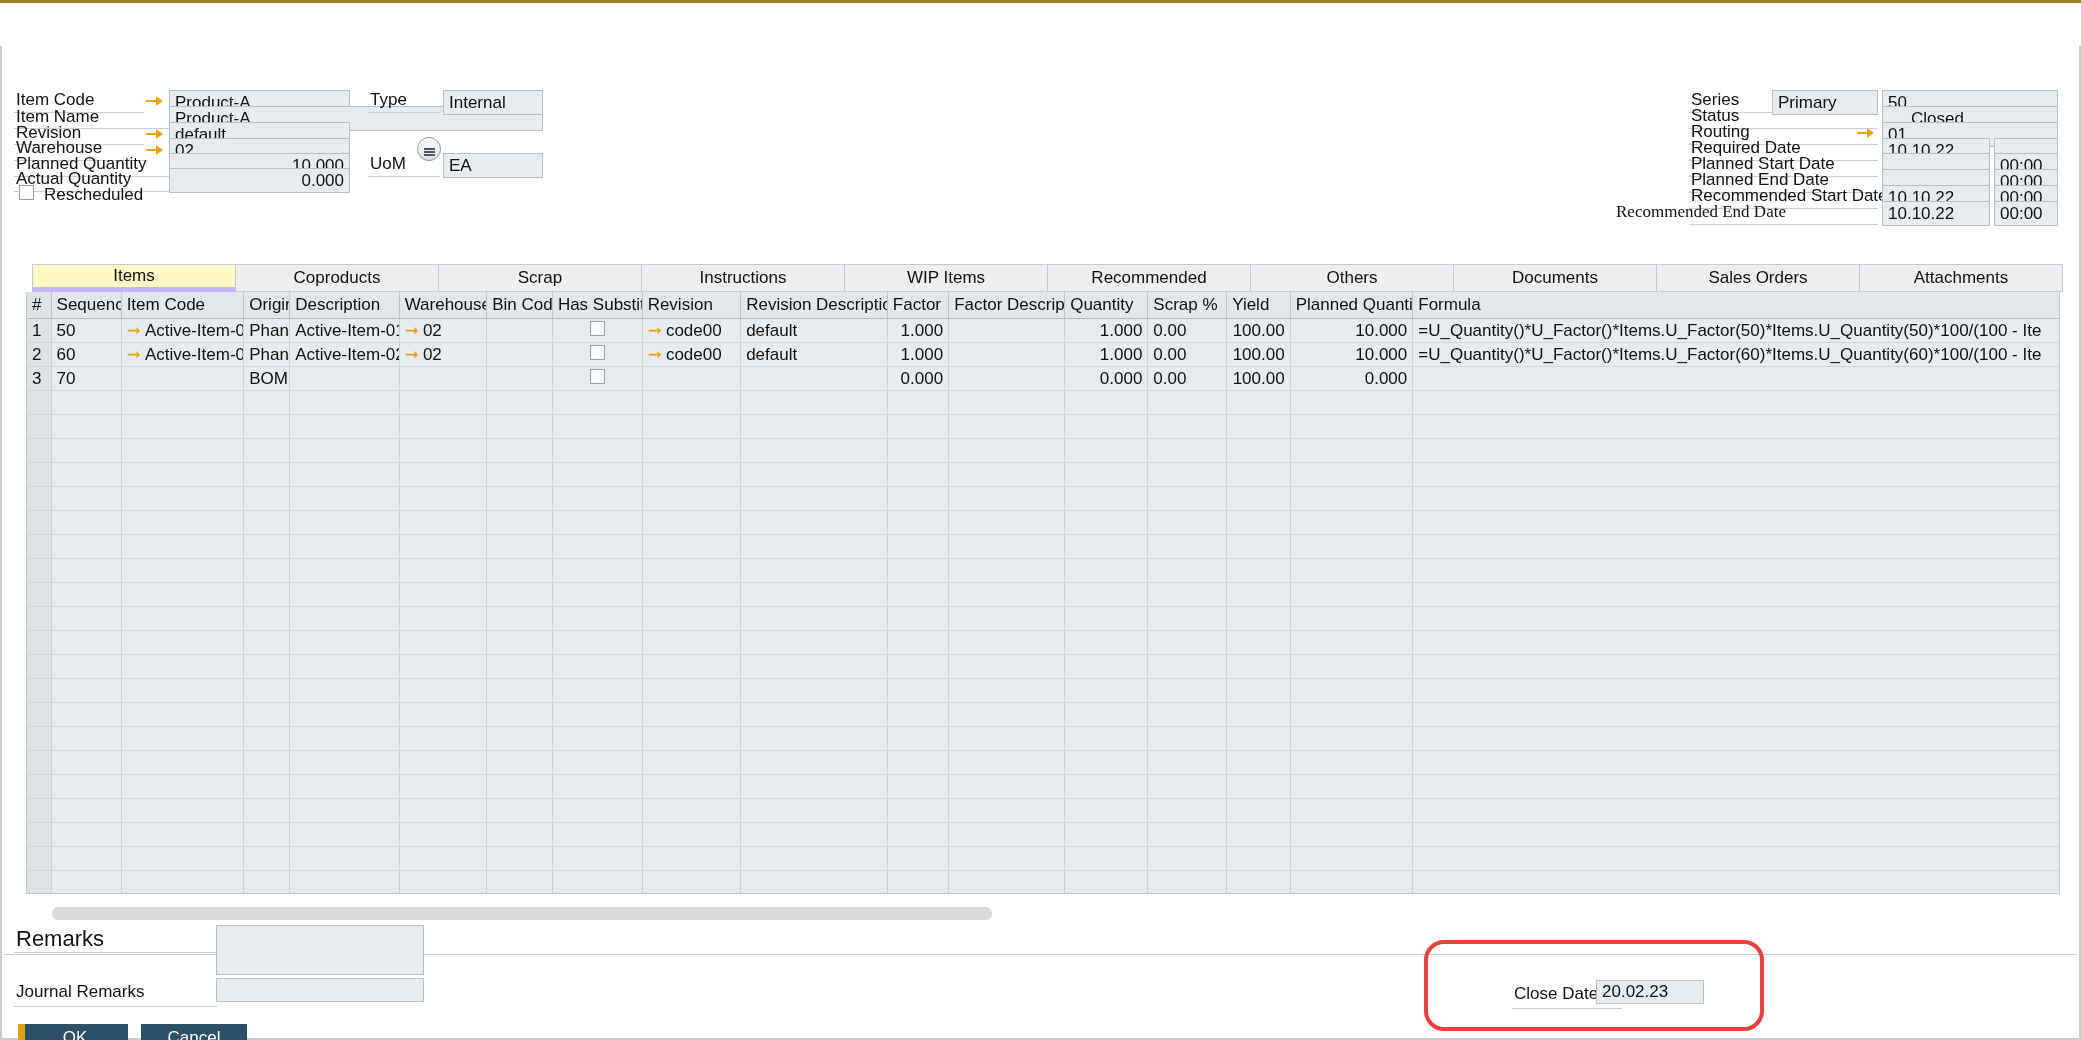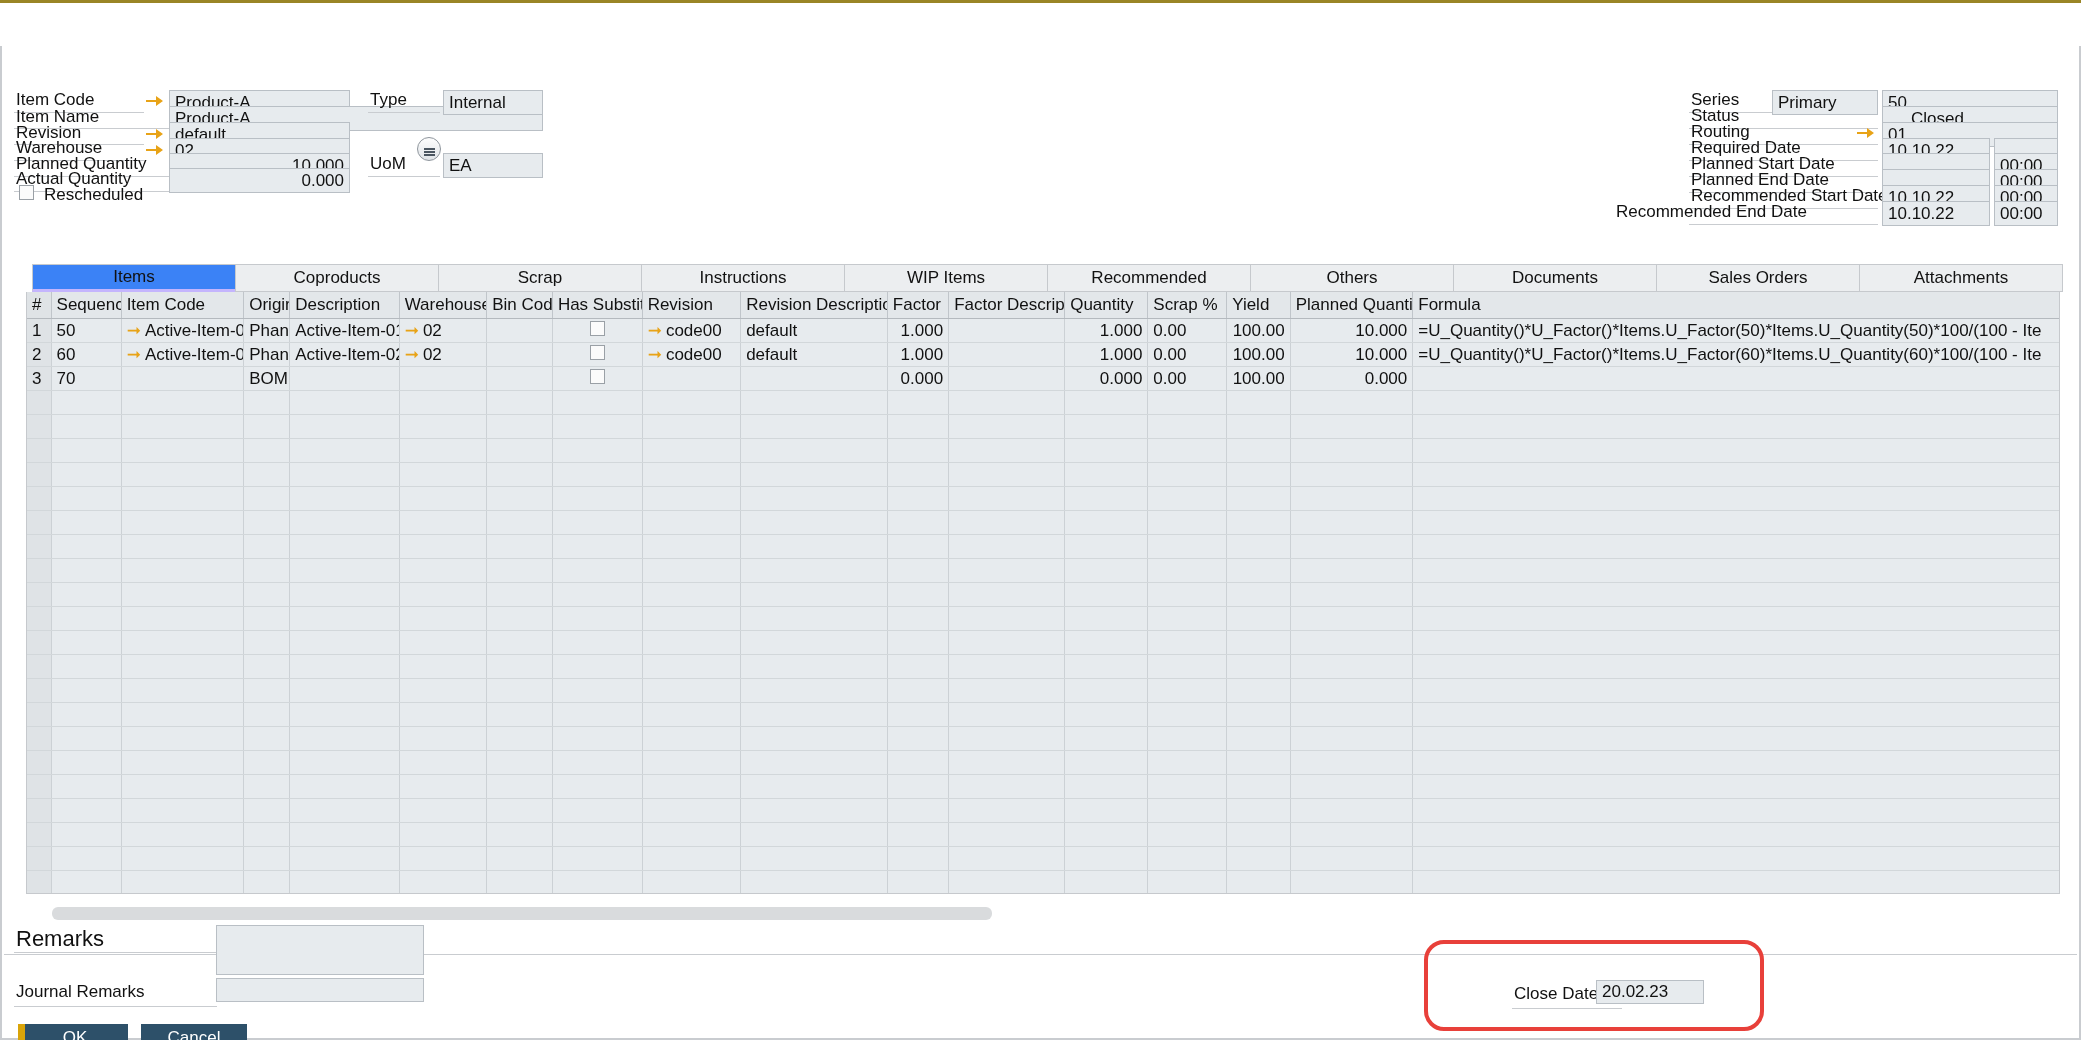--- a/index.html
+++ b/index.html
@@ -42,21 +42,21 @@
 
   
   .roundbtn{width:22px;height:22px;border-radius:50%;border:1px solid #8e959c;
             background:linear-gradient(#fdfdfd,#dfe3e7);display:flex;align-items:center;justify-content:center;}
   .roundbtn i{display:block;width:11px;height:1.5px;background:#4a5560;box-shadow:0 3px 0 #4a5560,0 6px 0 #4a5560;}
 
   
   .tabs{position:absolute;left:30px;top:218px;width:2030px;height:28px;display:flex;}
   .tab{flex:1 1 0;height:28px;box-sizing:border-box;border:1px solid #c6c9cd;border-bottom:1px solid #c6c9cd;
        background:#eceef0;display:flex;align-items:center;justify-content:center;font-size:17px;color:#111;margin-right:-1px;}
-  .tab.active{background:#3b82f6;border-bottom:3px solid #c4b5fd;}
+  .tab.active{background:#fef9c3;border-bottom:5px solid #c4b5fd;}
 
   
   .gridpanel{position:absolute;left:24px;top:246px;width:2034px;height:602px;background:#ffffff;
              border:1px solid #c6c9cd;border-top:none;box-sizing:border-box;overflow:hidden;}
   table.grid{border-collapse:collapse;table-layout:fixed;width:2700px;font-size:17px;}
   table.grid th{
     background:#e3e7ea;border-right:1px solid #c0c5ca;border-bottom:1px solid #b4b9be;
     font-weight:normal;text-align:left;padding:0 5px;height:26px;color:#111;white-space:nowrap;overflow:hidden;
   }
   table.grid td{
@@ -223,21 +223,21 @@
     </div>
 
     <div>
       <div class="lbl" style="position:absolute;left:1689px;top:140px;">Recommended Start Date</div>
       <div style="position:absolute;left:1687px;top:162px;width:189px;height:1px;background:#c9ccd0;"></div>
       <div class="fld" style="position:absolute;left:1880px;top:139px;width:108px;">10.10.22</div>
       <div class="fld" style="position:absolute;left:1992px;top:139px;width:64px;">00:00</div>
     </div>
 
     <div>
-      <div class="lbl" style="position:absolute;left:1614px;top:156px;">Recommended End Date</div>
+      <div class="lbl" style="position:absolute;left:1614px;top:156px;font-family:Liberation Serif, serif;">Recommended End Date</div>
       <div style="position:absolute;left:1687px;top:178px;width:189px;height:1px;background:#c9ccd0;"></div>
       <div class="fld" style="position:absolute;left:1880px;top:155px;width:108px;">10.10.22</div>
       <div class="fld" style="position:absolute;left:1992px;top:155px;width:64px;">00:00</div>
     </div>
 
     <div class="tabs" id="tabbar">
         <div class="tab active">
           <span>Items</span>
         </div>
         <div class="tab">

